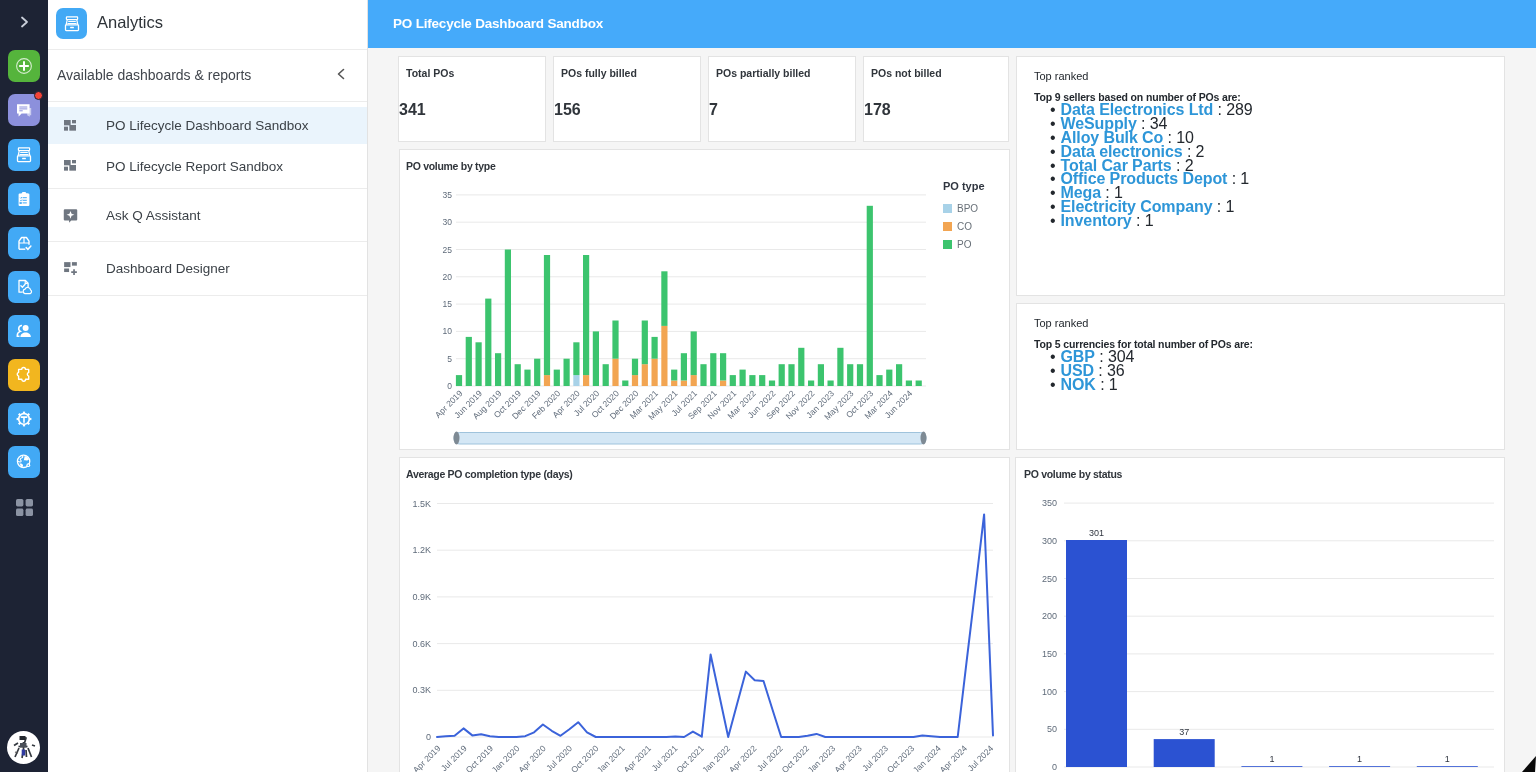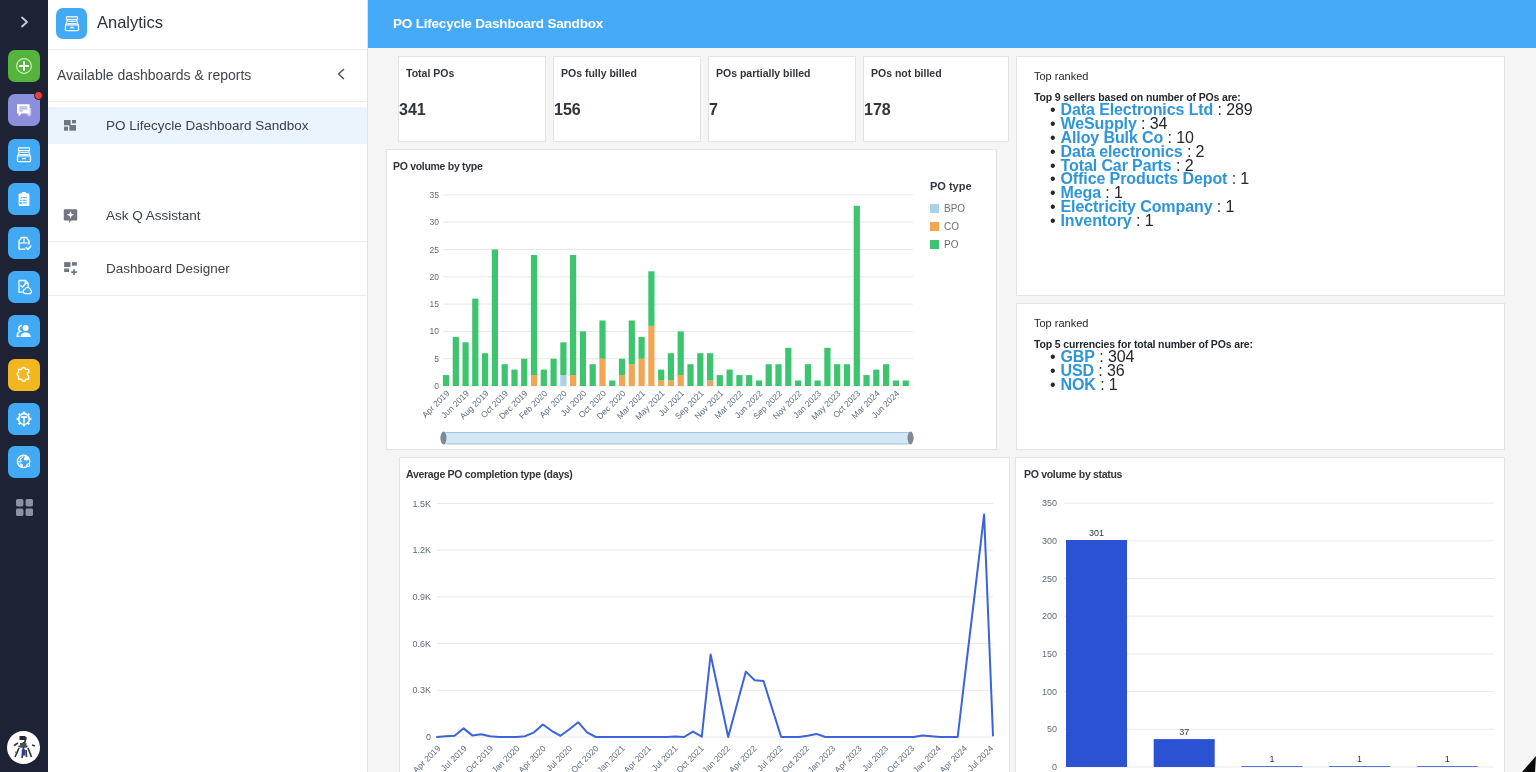--- a/index.html
+++ b/index.html
@@ -184,20 +184,31 @@
       <span class="ic">
         <svg width="16" height="16" viewBox="0 0 24 24" fill="#6f7680">
           <path d="M3 3h10v8H3z"></path>
           <path d="M15 3h6v5h-6z"></path>
           <path d="M3 13h6v6H3z"></path>
           <path d="M11 10.5h10v8.5H11z"></path>
         </svg>
       </span>
       <span class="t">PO Lifecycle Dashboard Sandbox</span>
     </div>
+  <div class="row" style="top:144px;height:45px;border-bottom:1px solid #ececec">
+      <span class="ic">
+        <svg width="16" height="16" viewBox="0 0 24 24" fill="#6f7680">
+          <path d="M3 3h10v8H3z"></path>
+          <path d="M15 3h6v5h-6z"></path>
+          <path d="M3 13h6v6H3z"></path>
+          <path d="M11 10.5h10v8.5H11z"></path>
+        </svg>
+      </span>
+      <span class="t">PO Lifecycle Report Sandbox</span>
+    </div>
   <div class="row" style="top:242px;height:54px;border-bottom:1px solid #ececec">
       <span class="ic">
         <svg width="17" height="17" viewBox="0 0 24 24" fill="#6f7680">
           <path d="M3 3h9v7H3z"></path>
           <path d="M14 3h7v5h-7z"></path>
           <path d="M3 12h7v5H3z"></path>
           <path d="M17 13v8M13 17h8" stroke="#6f7680" stroke-width="2.4"></path>
         </svg>
       </span>
       <span class="t">Dashboard Designer</span>
@@ -249,21 +260,21 @@
   </div>
   <div class="card rank" style="left:648px;top:303px;width:489px;height:147px">
     <div class="h">Top ranked</div>
     <div class="s">Top 5 currencies for total number of POs are:</div>
     <ul>
       <li><b>GBP</b> : 304</li>
       <li><b>USD</b> : 36</li>
       <li><b>NOK</b> : 1</li>
     </ul>
   </div>
-  <div class="card" style="left:18px;top:149px;width:611px;height:301px">
+  <div class="card" style="left:31px;top:149px;width:611px;height:301px">
     <div class="ctitle">PO volume by type</div>
     <svg width="611" height="301" viewBox="0 0 611 301">
         <line x1="56" y1="236.0" x2="526" y2="236.0" stroke="#e9e9e9" stroke-width="1"></line>
         <text x="52" y="239.0" text-anchor="end" font-size="8.5" fill="#5f6b7a">0</text>
         <line x1="56" y1="208.7" x2="526" y2="208.7" stroke="#e9e9e9" stroke-width="1"></line>
         <text x="52" y="211.7" text-anchor="end" font-size="8.5" fill="#5f6b7a">5</text>
         <line x1="56" y1="181.4" x2="526" y2="181.4" stroke="#e9e9e9" stroke-width="1"></line>
         <text x="52" y="184.4" text-anchor="end" font-size="8.5" fill="#5f6b7a">10</text>
         <line x1="56" y1="154.1" x2="526" y2="154.1" stroke="#e9e9e9" stroke-width="1"></line>
         <text x="52" y="157.1" text-anchor="end" font-size="8.5" fill="#5f6b7a">15</text>

